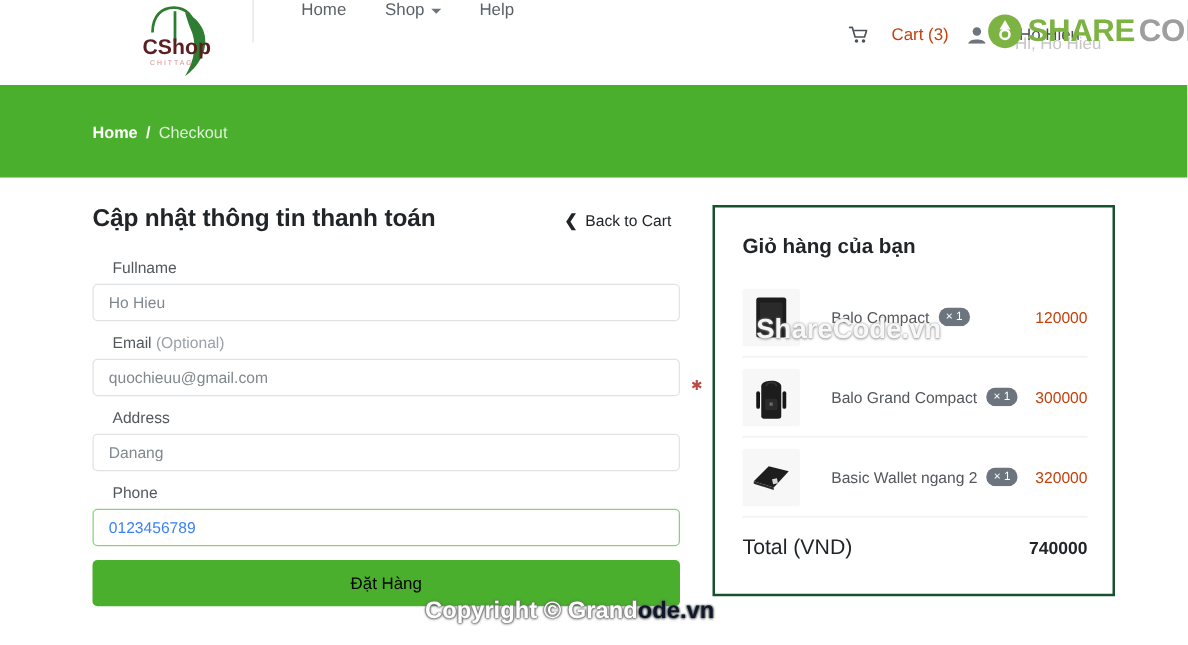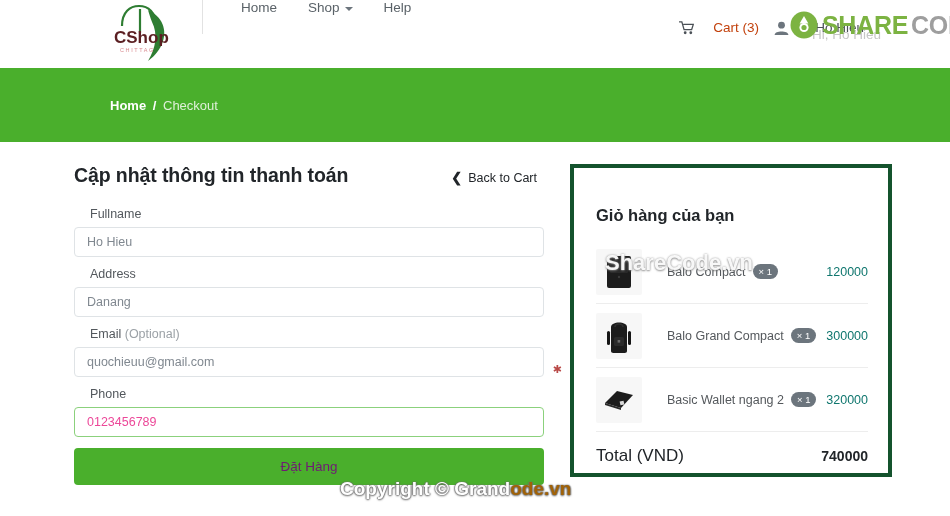--- a/index.html
+++ b/index.html
@@ -81,21 +81,21 @@
   }
   .sc-share { color: #7cb342; }
   .sc-code { color: #9e9e9e; }
 
   
   .banner {
     height: 74px; background: #4aaf2c;
     display: flex; align-items: center;
   }
   .breadcrumb {
-    margin-left: 110px;
+    margin-left: 74px;
     font-size: 13px;
     color: #ffffff;
   }
   .breadcrumb .crumb-link { color: #ffffff; font-weight: 600; }
   .breadcrumb .sep { color: #ffffff; font-weight: 600; margin: 0 3px; }
   .breadcrumb .crumb-cur { color: #dff0d8; font-weight: 400; }
 
   
   .main {
     display: flex;
@@ -137,46 +137,46 @@
     border: 1px solid #dfe3e6; border-radius: 4px;
     background: #ffffff;
     padding: 0 12px;
     font-size: 12.5px; color: #808890;
     font-family: "Liberation Sans", sans-serif;
     outline: none;
   }
   .f-input::placeholder { color: #808890; }
   .f-input.focused {
     border: 1.6px solid #8bd17c;
-    color: #ec4899;
+    color: #3b82f6;
   }
   .req-dot {
     position: absolute;
     right: -18px; top: 37px;
     color: #b94a48; font-size: 11px; line-height: 1;
   }
 
   .submit-btn {
     width: 470px; height: 37px;
     background: #4aaf2c; border: none; border-radius: 4px;
-    color: #701a75; font-size: 13.5px;
+    color: #000000; font-size: 13.5px;
     font-family: "Liberation Sans", sans-serif;
     cursor: pointer; margin-top: 11px;
     display: flex; align-items: center; justify-content: center;
   }
 
   
   .cart-col {
     margin-left: 26px;
     width: 322px;
   }
   .cart-panel {
-    border: 4px solid #14532d;
+    border: 2px solid #14532d;
     background: #ffffff;
-    padding: 38px 20px 18px 22px;
+    padding: 22px 20px 18px 22px;
     height: 313px;
   }
   .cart-title {
     font-size: 16.5px; font-weight: bold; color: #212529;
     margin-bottom: 15px;
   }
   .cart-item {
     display: flex; align-items: center;
     padding: 8px 0 8px 0;
     border-bottom: 1px solid #ededed;
@@ -196,41 +196,41 @@
     display: flex; align-items: center; gap: 7px;
     white-space: nowrap; overflow: hidden;
   }
   .qty-badge {
     background: #6c757d; color: #ffffff;
     font-size: 9.5px; border-radius: 9px;
     padding: 2.5px 6px; line-height: 1;
     display: inline-block; flex: none;
   }
   .item-price {
-    font-size: 12.5px; color: #0f766e;
+    font-size: 12.5px; color: #c2410c;
     white-space: nowrap; margin-left: 2px;
   }
   .cart-total {
     display: flex; justify-content: space-between;
     align-items: center; padding-top: 14px;
   }
   .total-label { font-size: 17px; color: #212529; }
   .total-value { font-size: 14px; font-weight: bold; color: #212529; }
 
   
   .copy-wm {
     position: absolute;
     left: 340px; top: 478px;
     font-size: 19px; font-weight: bold;
     color: #ffffff;
     text-shadow: 0 0 2px rgba(120,120,120,.95), 0 1px 2px rgba(90,90,90,.8),
                  1px 0 1px rgba(110,110,110,.6), -1px 0 1px rgba(110,110,110,.6);
     z-index: 45; pointer-events: none; white-space: nowrap;
   }
-  .copy-wm .wm-dim { color: #a16207; }
+  .copy-wm .wm-dim { color: #0f172a; }
   .mid-wm {
     position: absolute;
     left: 605px; top: 250px;
     font-size: 22px; font-weight: bold;
     color: rgba(255,255,255,0.92);
     text-shadow: 0 0 2px rgba(150,150,150,.9), 0 1px 2px rgba(120,120,120,.7);
     z-index: 44; pointer-events: none; white-space: nowrap;
   }
   .hi-wm {
     position: absolute; left: 812px; top: 27px;
@@ -321,31 +321,31 @@
 
     <div class="field">
       <label class="field-label">
         <span>Fullname</span>
       </label>
       <input class="f-input" readonly="" value="Ho Hieu" style="">
     </div>
 
     <div class="field">
       <label class="field-label">
-        <span>Address</span>
-      </label>
-      <input class="f-input" readonly="" value="Danang" style="">
-    </div>
-
-    <div class="field">
-      <label class="field-label">
         <span>Email </span><span class="optional">(Optional)</span>
       </label>
       <input class="f-input" readonly="" value="quochieuu@gmail.com" style="">
       <span class="req-dot">✱</span>
+    </div>
+
+    <div class="field">
+      <label class="field-label">
+        <span>Address</span>
+      </label>
+      <input class="f-input" readonly="" value="Danang" style="">
     </div>
 
     <div class="field">
       <label class="field-label">
         <span>Phone</span>
       </label>
       <input class="f-input focused" readonly="" value="0123456789" style="">
     </div>
 
     <button class="submit-btn">

